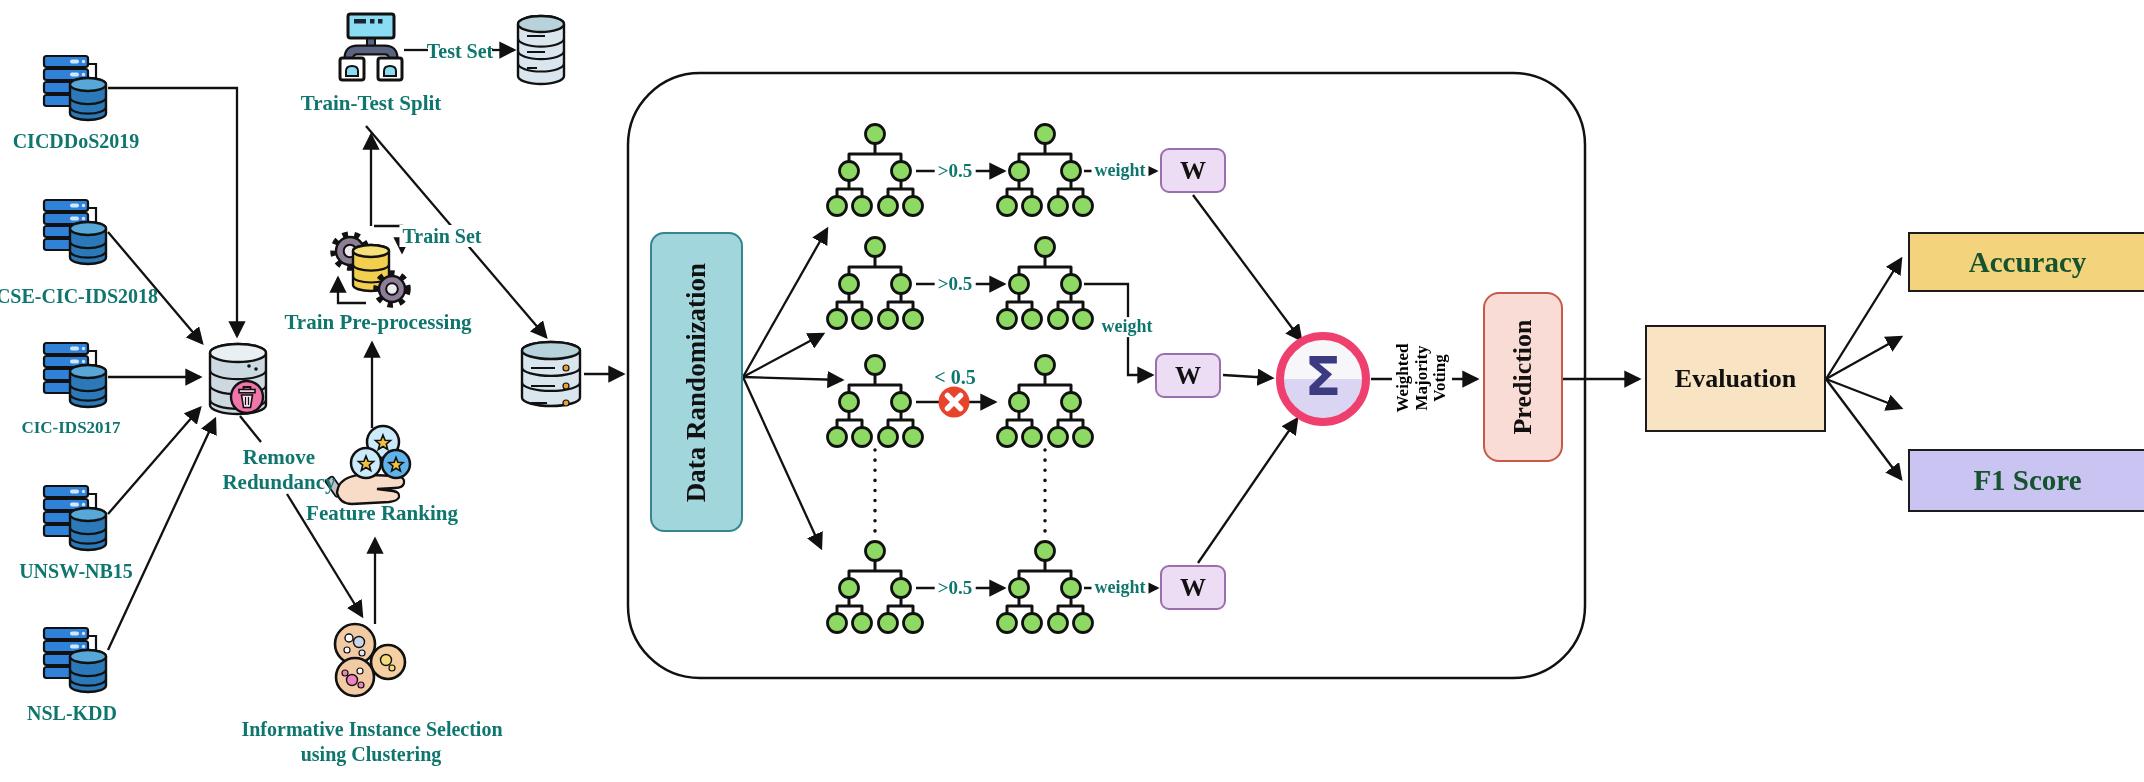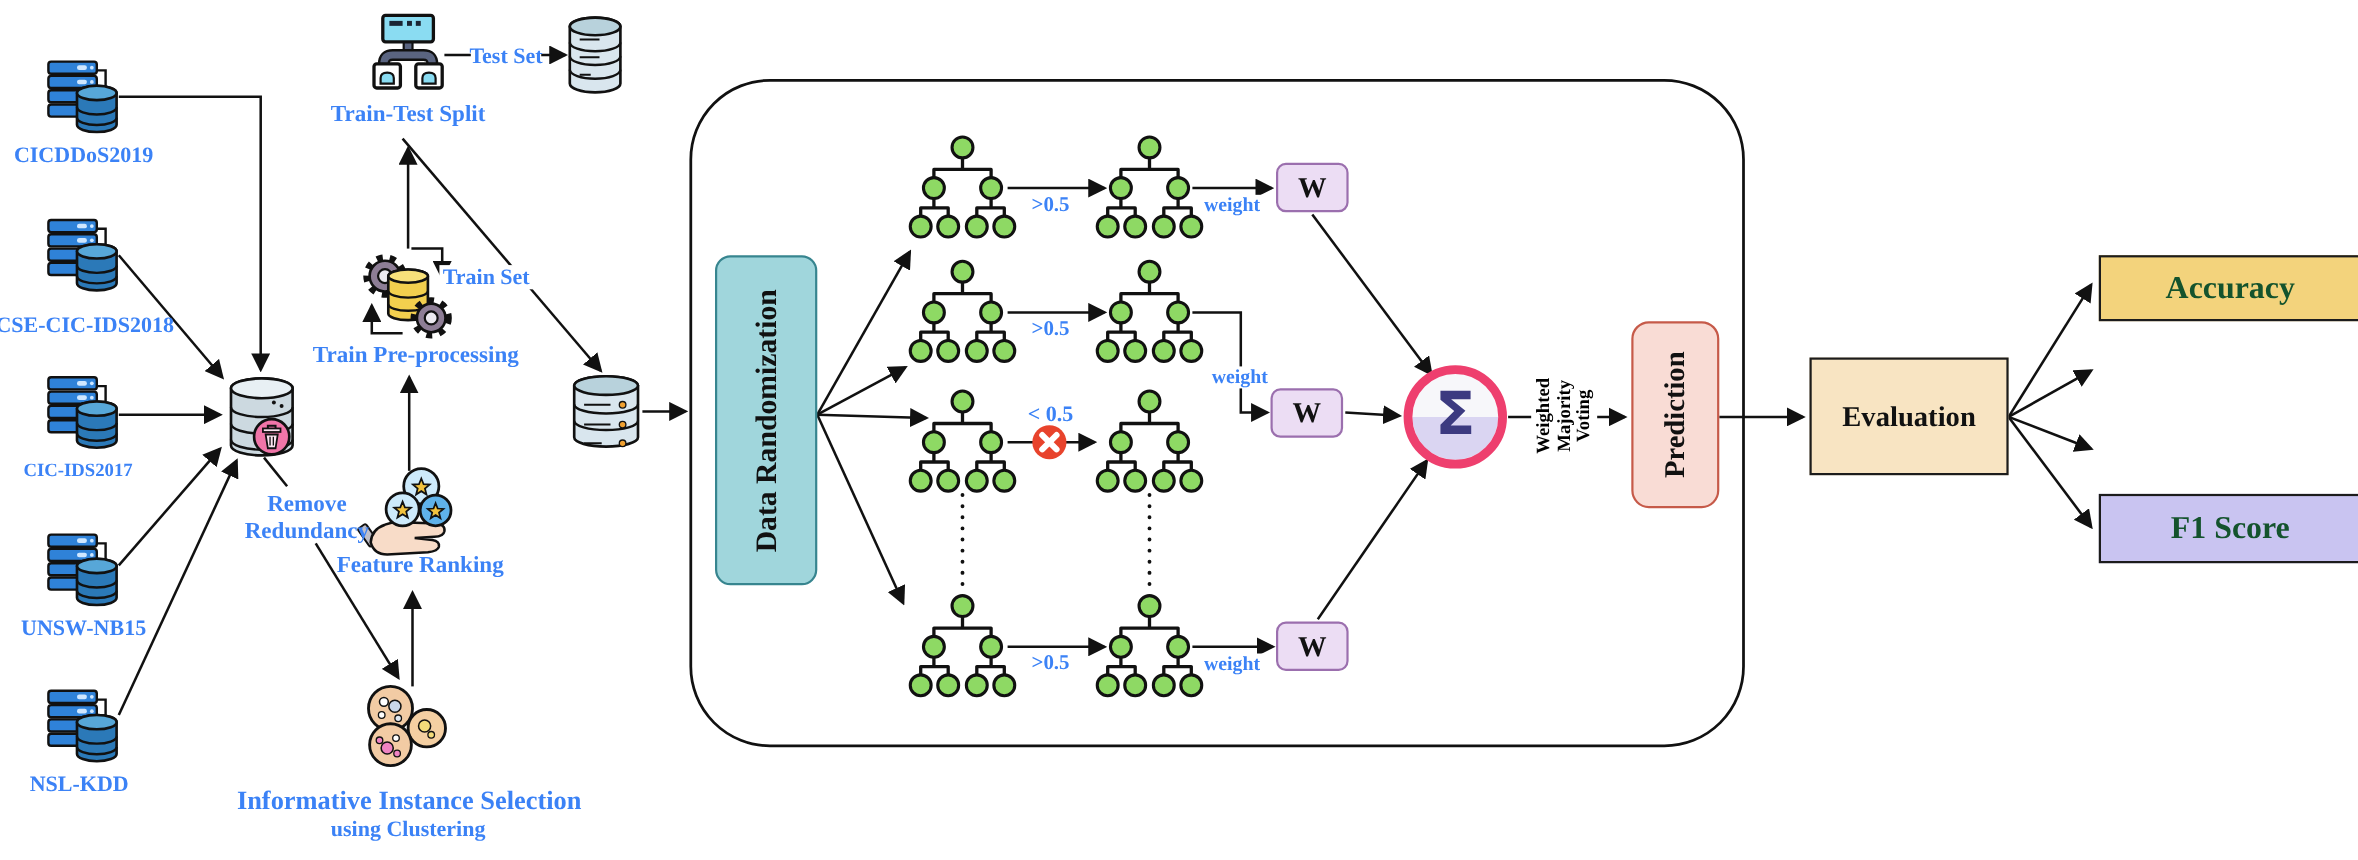--- a/index.html
+++ b/index.html
@@ -1,21 +1,21 @@
 <!DOCTYPE html>
 <html style="--dr-fill: #a0d6dc; --dr-border: #37858f; --w-fill: #ecddf4; --w-border: #9b6fae; --pred-fill: #f9dcd5; --pred-border: #c65a49; --eval-fill: #f8e4c2;"><head>
 <meta charset="utf-8">
 <style>
   html,body{margin:0;padding:0;background:#fff;}
   #canvas{position:relative;width:2144px;height:782px;background:#fff;overflow:hidden;
           font-family:"Liberation Serif","DejaVu Serif",serif;}
   #scene{position:absolute;left:0;top:0;}
-  .lbl{position:absolute;transform:translate(-50%,-50%);font-weight:bold;color:#3b82f6;
+  .lbl{position:absolute;transform:translate(-50%,-50%);font-weight:bold;color:#0f766e;
        white-space:nowrap;text-align:center;line-height:1.1;}
-  .onln{background:#fff;padding:0 3px;margin-top:16px;}
+  .onln{background:#fff;padding:0 3px;}
   .box{position:absolute;box-sizing:border-box;display:flex;align-items:center;justify-content:center;
        font-weight:bold;color:#111;}
   .vspan{transform:rotate(-90deg);white-space:nowrap;}
   .title-box{background:#fff;border:2.5px solid #111;border-radius:9px;font-size:27px;}
   .dr-box{background:var(--dr-fill);border:2.5px solid var(--dr-border);border-radius:14px;font-size:27px;}
   .w-box{width:66px;height:45px;background:var(--w-fill);border:2.5px solid var(--w-border);
          border-radius:9px;font-size:26px;}
   .pred-box{background:var(--pred-fill);border:2.5px solid var(--pred-border);border-radius:16px;font-size:26px;}
   .eval-box{background:var(--eval-fill);border:2.5px solid #1c1c1c;font-size:26px;}
   .metric{position:absolute;left:1908px;width:239px;height:60px;border:2.5px solid #1c1c1c;
@@ -380,21 +380,21 @@
     </svg>
 
   <div class="lbl" style="left:76px;top:141px;font-size:20px">CICDDoS2019</div>
   <div class="lbl" style="left:77px;top:296px;font-size:20px">CSE-CIC-IDS2018</div>
   <div class="lbl" style="left:71px;top:428px;font-size:17px">CIC-IDS2017</div>
   <div class="lbl" style="left:76px;top:571px;font-size:20px">UNSW-NB15</div>
   <div class="lbl" style="left:72px;top:713px;font-size:20px">NSL-KDD</div>
 
   <div class="lbl" style="left:279px;top:458px;font-size:21px">Remove</div>
   <div class="lbl" style="left:279px;top:483px;font-size:21px">Redundancy</div>
-  <div class="lbl" style="left:372px;top:729px;font-size:24px">Informative Instance Selection</div>
+  <div class="lbl" style="left:372px;top:729px;font-size:20px">Informative Instance Selection</div>
   <div class="lbl" style="left:371px;top:754px;font-size:20px">using Clustering</div>
   <div class="lbl" style="left:382px;top:514px;font-size:21px">Feature Ranking</div>
   <div class="lbl" style="left:378px;top:323px;font-size:21px">Train Pre-processing</div>
   <div class="lbl" style="left:371px;top:104px;font-size:21px">Train-Test Split</div>
   <div class="lbl" style="left:460px;top:51px;font-size:20px">Test Set</div>
   <div class="lbl onln" style="left:442px;top:236px;font-size:20px">Train Set</div>
 
   <div class="box dr-box" style="left:650px;top:232px;width:93px;height:300px">
     <span class="vspan">Data Randomization</span>
   </div>

